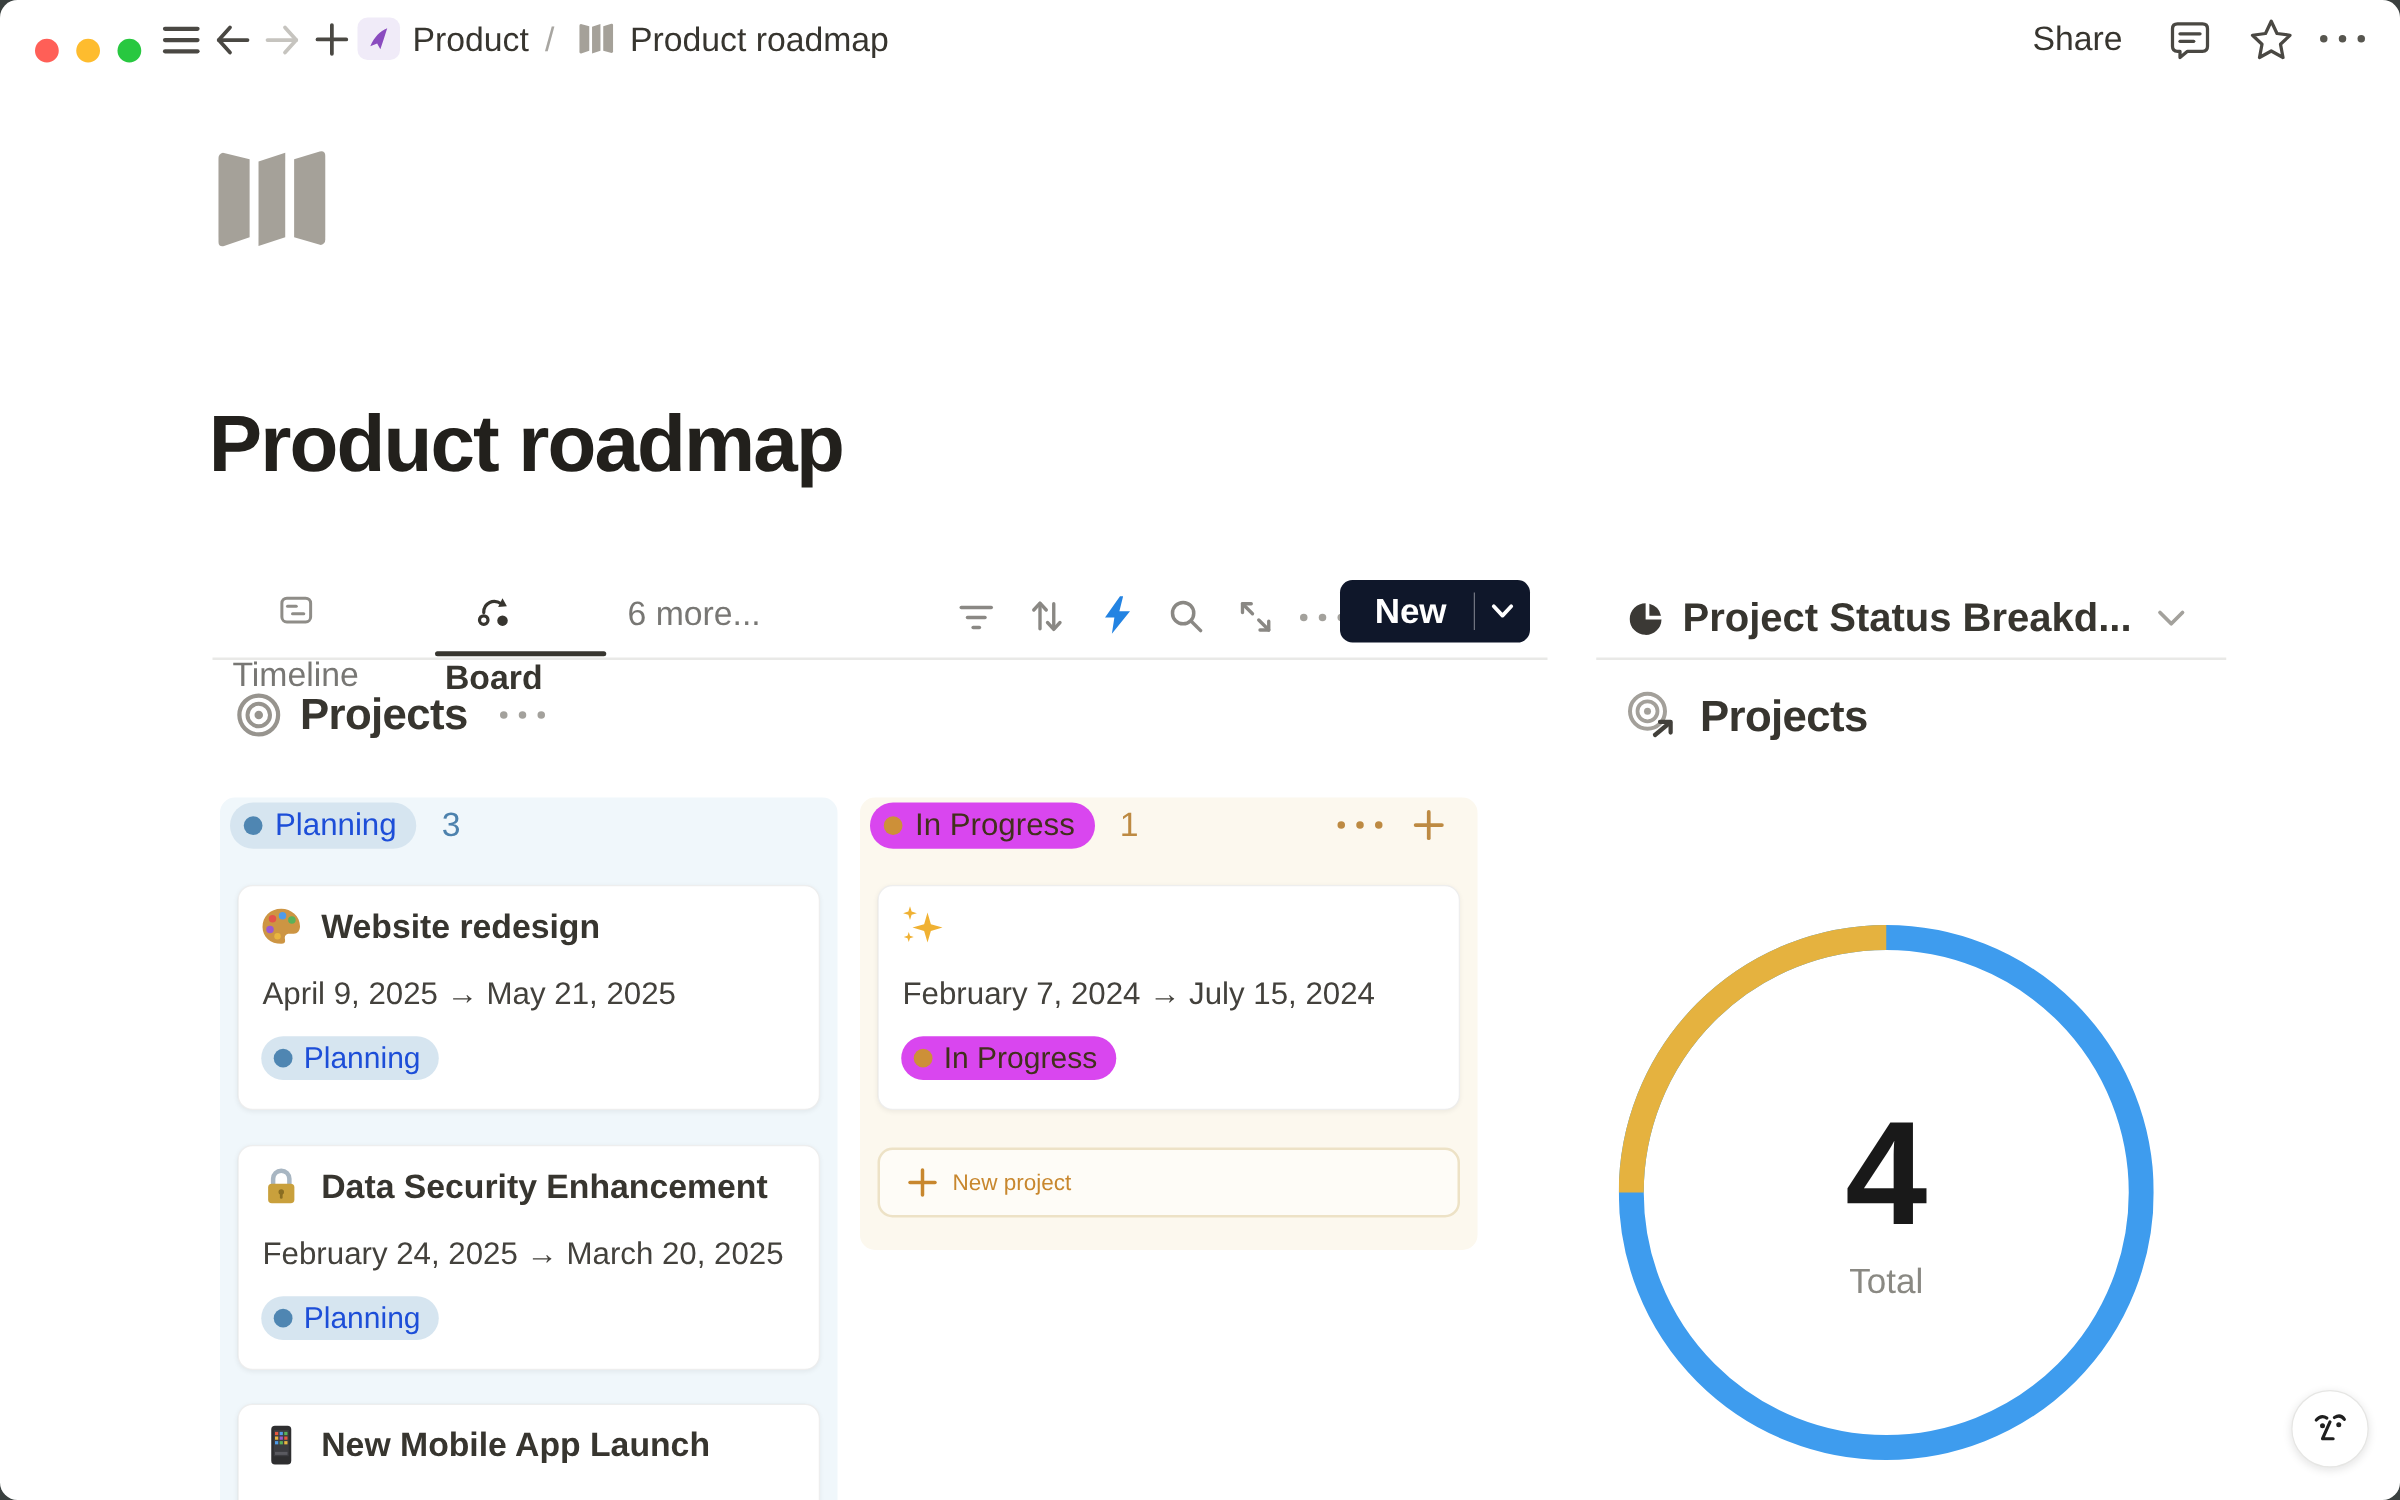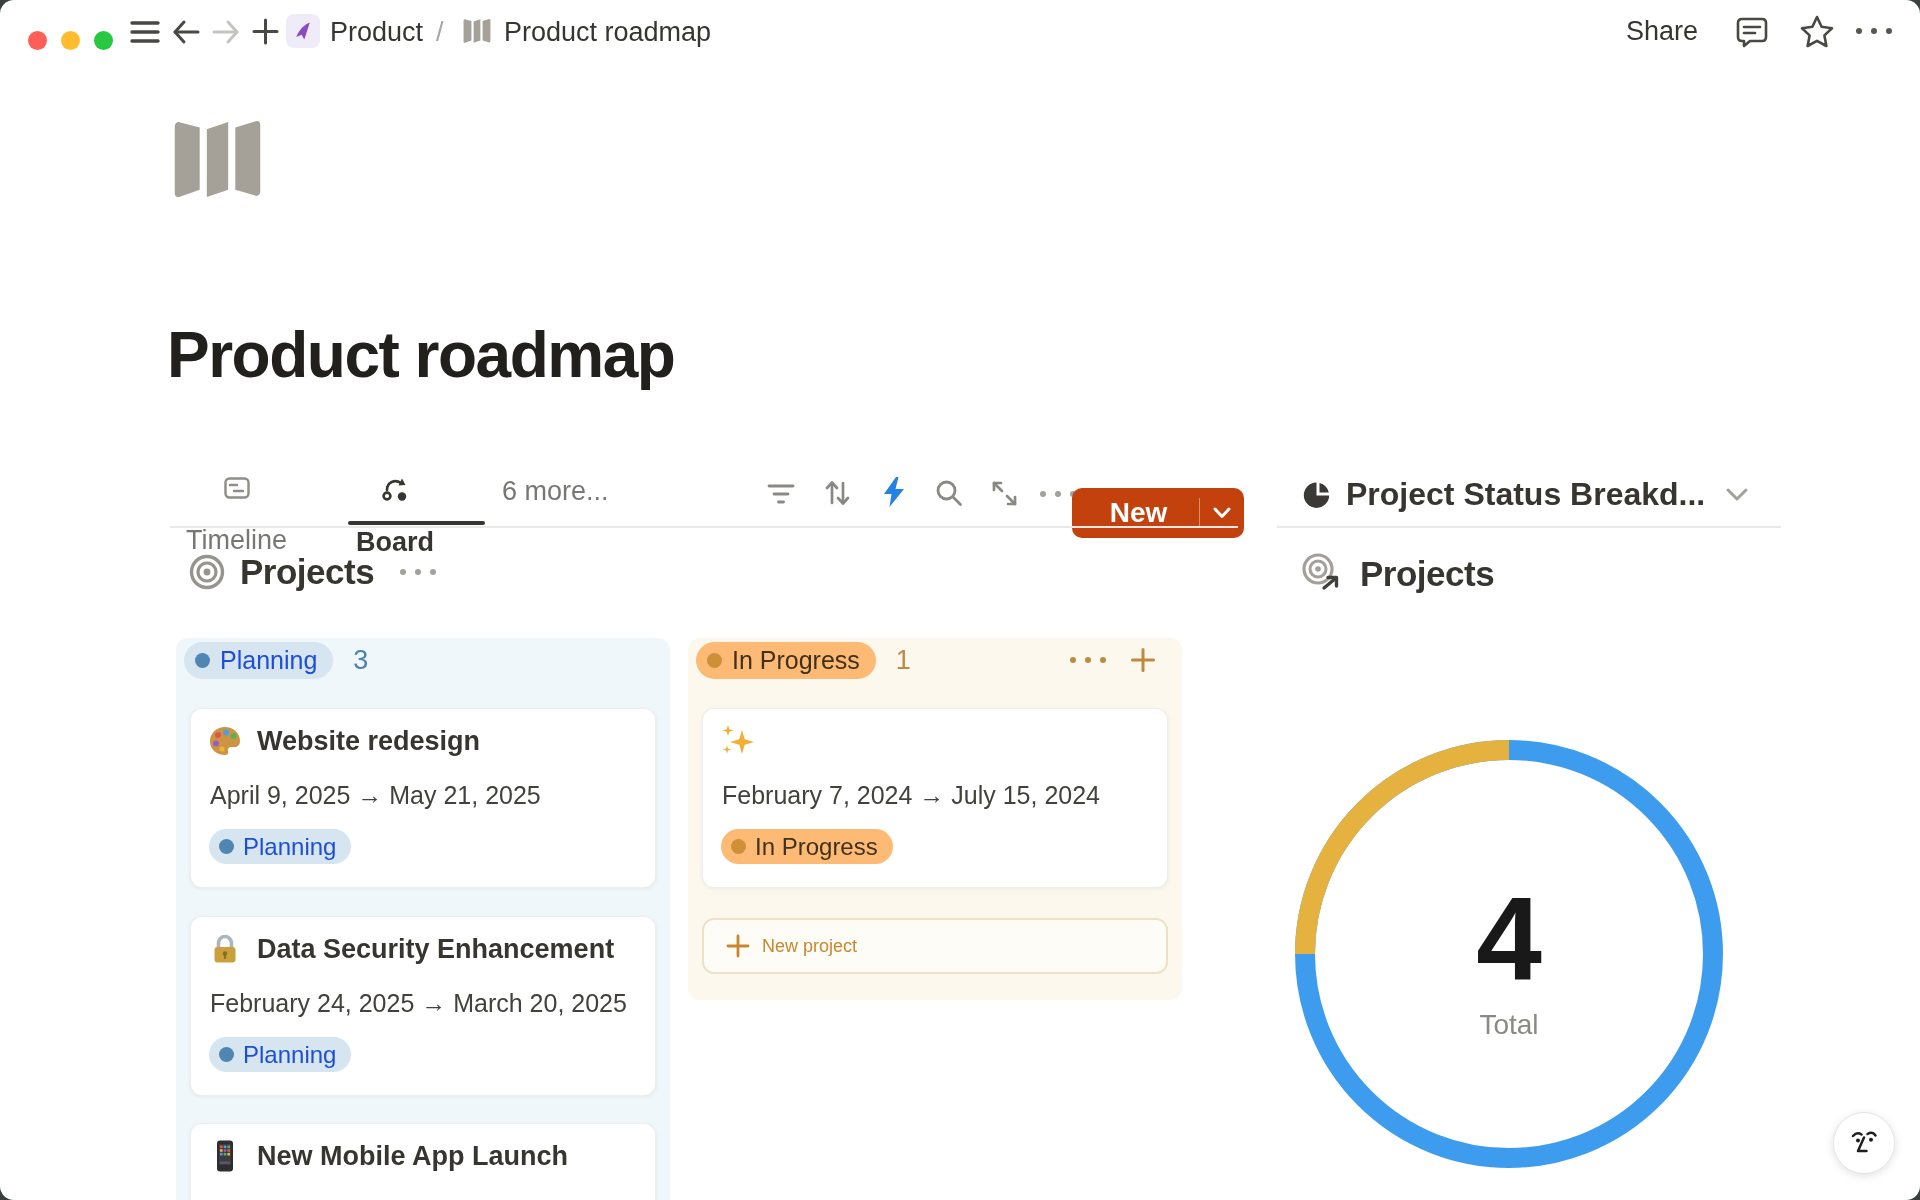--- a/index.html
+++ b/index.html
@@ -21,40 +21,40 @@
 
   
   #page-title{position:absolute;left:167px;top:318px;font-size:64px;font-weight:700;letter-spacing:-1.5px;color:#22201c;}
 
   
   .tab{position:absolute;top:474px;display:flex;align-items:center;gap:21px;font-size:27px;cursor:pointer;flex-direction:column;}
   .tab .lbl{line-height:34px;}
   #tab-underline{position:absolute;left:348px;top:521px;width:137px;height:4px;background:#37352f;border-radius:2px;}
   .hdr-divider{position:absolute;top:526px;height:2px;background:#e9e9e7;}
   .toolbar-ic{position:absolute;top:477px;cursor:pointer;}
-  #new-btn{position:absolute;left:1072px;top:464px;width:172px;height:50px;background:#c2410c;border-radius:10px;display:flex;align-items:center;color:#fff;cursor:pointer;margin-top:24px;}
+  #new-btn{position:absolute;left:1072px;top:464px;width:152px;height:50px;background:#0f172a;border-radius:10px;display:flex;align-items:center;color:#fff;cursor:pointer;}
   #new-btn .nl{flex:1;text-align:center;font-size:28px;font-weight:600;padding-left:6px;}
   #new-btn .sep{width:1px;height:30px;background:rgba(255,255,255,.4);}
   #new-btn .chv{width:44px;display:flex;align-items:center;justify-content:center;}
 
   
   #chart-dd{position:absolute;left:1302px;top:476px;display:flex;align-items:center;gap:14px;cursor:pointer;}
   #chart-dd .t{font-size:32px;font-weight:600;color:#37352f;white-space:nowrap;}
 
   .section-hdr{position:absolute;top:552px;display:flex;align-items:center;gap:14px;}
   .section-hdr .t{font-size:35px;font-weight:700;color:#37352f;letter-spacing:-.5px;}
 
   
   .col{position:absolute;top:638px;width:494px;border-radius:12px;}
   .col-hdr{position:absolute;top:2px;left:8px;right:8px;height:40px;display:flex;align-items:center;}
   .pill{display:inline-flex;align-items:center;gap:10px;height:37px;border-radius:19px;padding:0 16px 0 11px;font-size:25px;}
   .pill .dot{width:15px;height:15px;border-radius:50%;}
   .pill.blue{background:#d6e5f0;color:#1d4ed8;justify-content:center;}
   .pill.blue .dot{background:#4f86b2;}
-  .pill.yellow{background:#fdba74;color:#41301c;}
+  .pill.yellow{background:#d946ef;color:#41301c;}
   .pill.yellow .dot{background:#cd9038;}
   .col-count{font-size:27px;margin-left:20px;}
   .count-blue{color:#4d82ad;}
   .count-gold{color:#bd8a42;}
   .card{position:absolute;left:14px;width:466px;height:180px;background:#fff;border:1px solid rgba(15,15,15,.07);border-radius:12px;box-shadow:0 1px 4px rgba(15,15,15,.06);cursor:pointer;}
   .card .trow{position:absolute;left:16px;top:14px;display:flex;align-items:center;gap:14px;}
   .card .title{font-size:27px;font-weight:600;color:#37352f;white-space:nowrap;}
   .card .date{position:absolute;left:19px;top:72px;font-size:25px;color:#43413c;white-space:nowrap;}
   .card .tag{position:absolute;left:18px;top:120px;}
   .tagpill{display:inline-flex;align-items:center;gap:9px;height:35px;border-radius:18px;padding:0 15px 0 10px;font-size:24px;}

